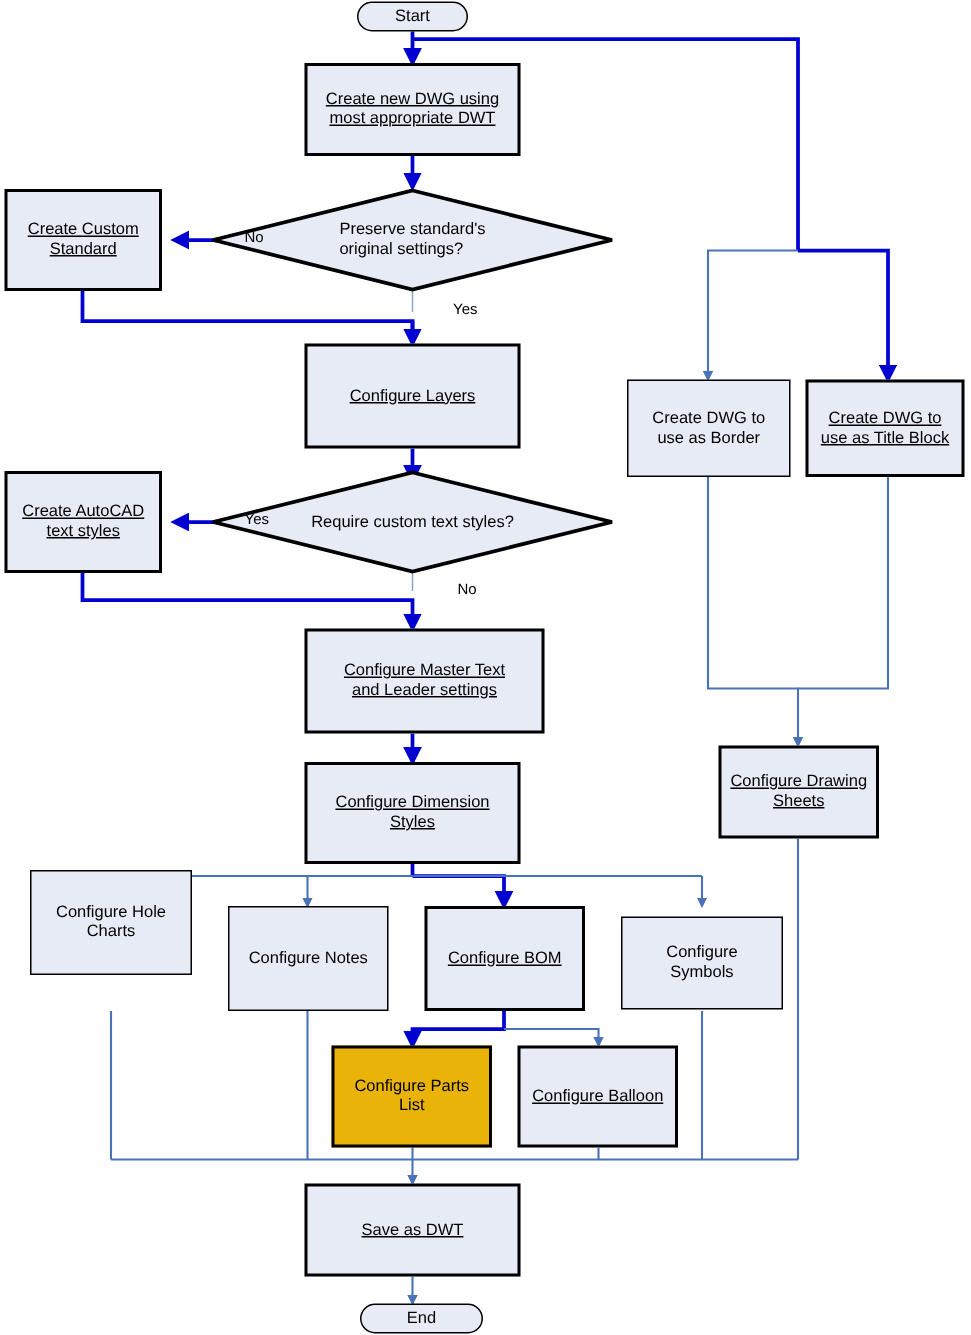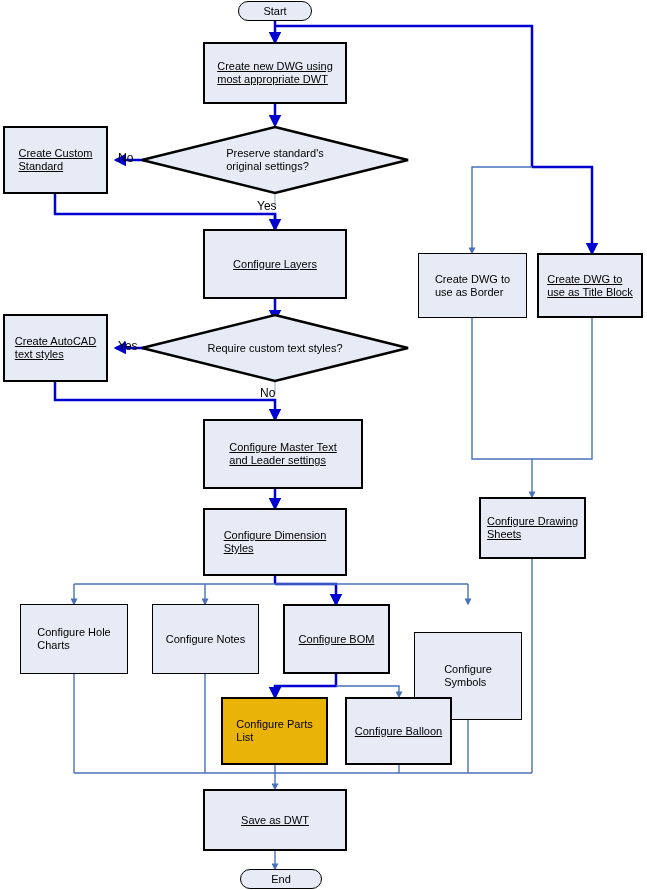--- a/index.html
+++ b/index.html
@@ -25,20 +25,21 @@
     width: 647px;
     height: 890px;
     pointer-events: none;
   }
   .node {
     position: absolute;
     box-sizing: border-box;
     display: flex;
     align-items: center;
     justify-content: center;
+    text-align: center;
     font-size: 11px;
     line-height: 13px;
     color: #000000;
     background: #e6ebf5;
     border: 1px solid #000000;
     z-index: 3;
   }
   .node.thick {
     border-width: 2px;
     text-decoration: underline;
@@ -71,26 +72,27 @@
     justify-content: center;
     text-align: left;
     font-size: 11px;
     line-height: 13px;
     color: #000000;
     white-space: pre-line;
     pointer-events: none;
   }
   .edge-label {
     position: absolute;
-    font-size: 12px;
+    font-size: 10px;
     line-height: 11px;
     color: #000000;
     background: transparent;
     z-index: 4;
     white-space: nowrap;
+    margin-left: 45px;
   }
 </style>
 </head>
 <body>
 
 <div id="canvas">
 
   <svg id="edges" viewBox="0 0 647 890" width="647" height="890" xmlns="http://www.w3.org/2000/svg">
     <defs>
       <marker id="arrowPrimary" viewBox="0 0 10 10" refX="8" refY="5" markerWidth="5" markerHeight="5" orient="auto-start-reverse">
@@ -212,34 +214,34 @@
   <div class="node thick" style="left:537px; top:253px; width:106px; height:65px;">
     <span class="label">Create DWG to
 use as Title Block</span>
   </div>
 
   <div class="node thick" style="left:479px; top:497px; width:107px; height:62px;">
     <span class="label">Configure Drawing
 Sheets</span>
   </div>
 
-  <div class="node" style="left:20px; top:604px; width:108px; height:70px;">
+  <div class="node" style="left:20px; top:580px; width:108px; height:70px;">
     <span class="label">Configure Hole
 Charts</span>
   </div>
 
   <div class="node" style="left:152px; top:604px; width:107px; height:70px;">
     <span class="label">Configure Notes</span>
   </div>
 
   <div class="node thick" style="left:283px; top:604px; width:107px; height:70px;">
     <span class="label">Configure BOM</span>
   </div>
 
-  <div class="node" style="left:414px; top:632px; width:108px; height:88px;">
+  <div class="node" style="left:414px; top:611px; width:108px; height:62px;">
     <span class="label">Configure
 Symbols</span>
   </div>
 
   <div class="node highlight" style="left:221px; top:697px; width:107px; height:68px;">
     <span class="label">Configure Parts
 List</span>
   </div>
 
   <div class="node thick" style="left:345px; top:697px; width:107px; height:68px;">

